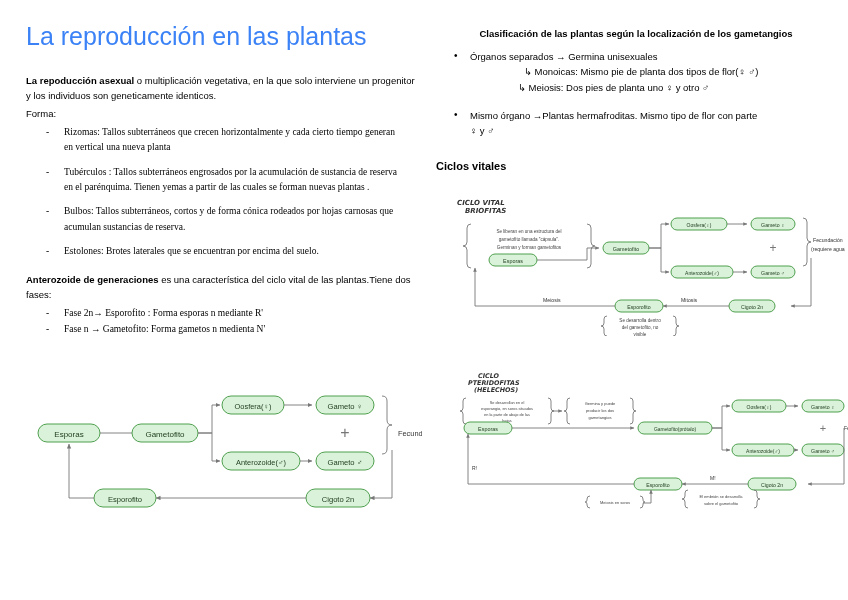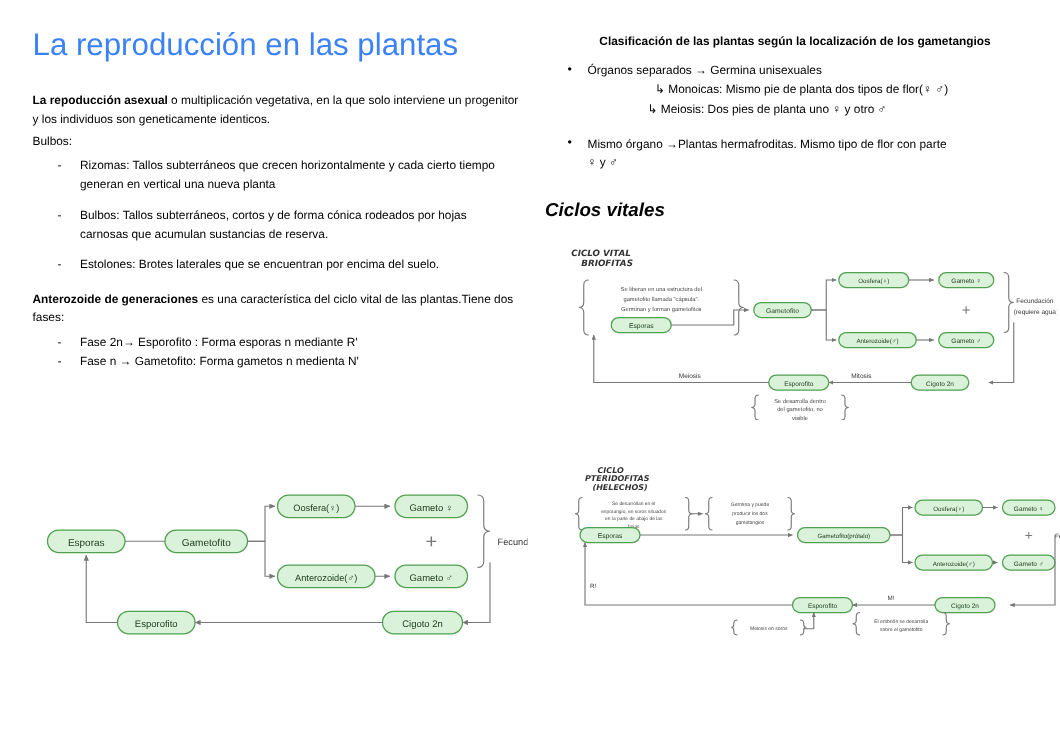--- a/index.html
+++ b/index.html
@@ -17,32 +17,32 @@
   .col-left  { position:absolute; left:26px;  top:22px; width:390px; }
   .col-right { position:absolute; left:436px; top:22px; width:400px; }
 
   .doc-title {
     font-size:25px; font-weight:400; letter-spacing:0px;
     line-height:1.15; margin:0 0 22px 0; color:#3b82f6;
   }
   .para { font-size:9.5px; line-height:1.62; margin:0 0 2px 0; }
   .para b { font-weight:bold; }
 
-  ul.dash { list-style:none; margin:4px 12px 0 0; padding:0; }
+  ul.dash { list-style:none; margin:4px 12px 0 0; padding:0;font-family:Liberation Serif, serif; }
   ul.dash > li {
     font-size:9.5px; line-height:1.62;
     padding-left:38px; position:relative; margin-bottom:9px;
   }
   ul.dash > li.tight { margin-bottom:0px; }
   ul.dash > li::before {
     content:"-"; position:absolute; left:20px; top:0;
   }
 
   .sec-head { font-size:9.5px; font-weight:bold; margin:14px 0 6px 0;text-align:center; }
-  .sec-head-2 { font-size:15px; font-weight:bold; margin:22px 0 8px 0;font-style:italic; }
+  .sec-head-2 { font-size:11px; font-weight:bold; margin:22px 0 8px 0; }
 
   ul.bullets { list-style:none; margin:10px 0 0 0; padding:0; }
   ul.bullets > li {
     font-size:9.5px; line-height:1.62;
     padding-left:34px; position:relative; margin-bottom:13px;
   }
   ul.bullets > li::before {
     content:"\2022"; position:absolute; left:18px; top:-1px; font-size:10px;
   }
   .subline { display:block; font-size:9.5px; line-height:1.6; }
@@ -71,24 +71,25 @@
 
 <div class="page">
 
   <div class="col-left">
 
     <h1 class="doc-title">La reproducción en las plantas</h1>
 
     <p class="para">
       <b>La repoducción asexual</b><span> o multiplicación vegetativa, en la que solo interviene un progenitor y los individuos son geneticamente identicos.</span>
     </p>
-    <p class="para">Bulbos:</p>
+    <p class="para">Forma:</p>
 
     <ul class="dash">
       <li>Rizomas: Tallos subterráneos que crecen horizontalmente y cada cierto tiempo generan en vertical una nueva planta</li>
+      <li>Tubérculos : Tallos subterráneos engrosados por la acumulación de sustancia de reserva en el parénquima. Tienen yemas a partir de las cuales se forman nuevas plantas .</li>
       <li>Bulbos: Tallos subterráneos, cortos y de forma cónica rodeados por hojas carnosas que acumulan sustancias de reserva.</li>
       <li>Estolones: Brotes laterales que se encuentran por encima del suelo.</li>
     </ul>
 
     <p class="para" style="margin-top:12px;">
       <b>Anterozoide de generaciones</b><span> es una característica del ciclo vital de las plantas.Tiene dos fases:</span>
     </p>
 
     <ul class="dash">
       <li class="tight">Fase 2n→ Esporofito : Forma esporas n mediante R'</li>

